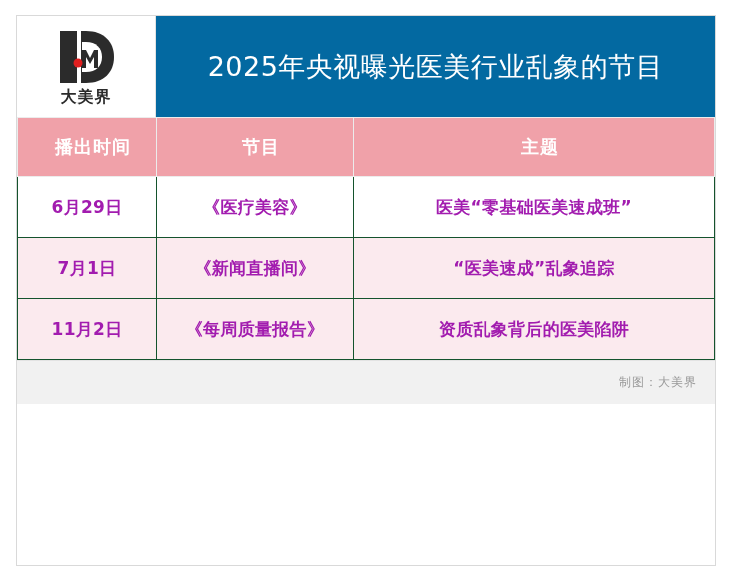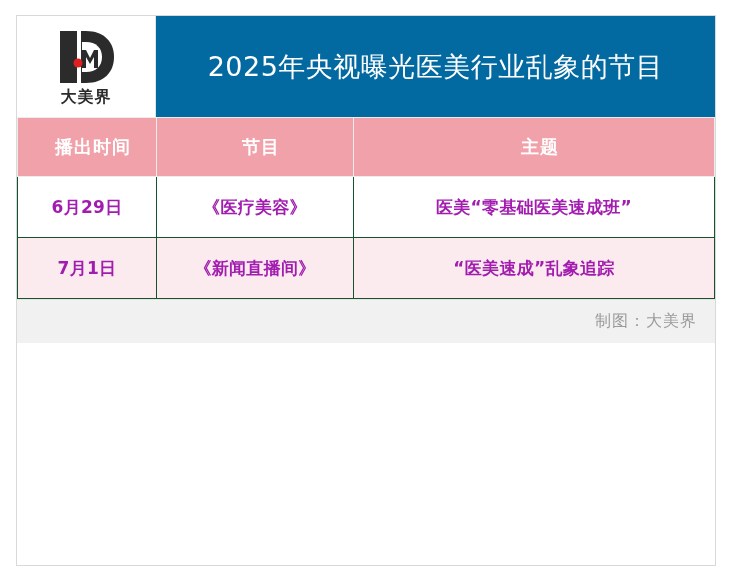--- a/index.html
+++ b/index.html
@@ -124,21 +124,21 @@
     background: #f1f1f1;
     border-top: 1px solid #e3e3e3;
     display: flex;
     align-items: center;
     justify-content: flex-end;
     box-sizing: border-box;
     padding-right: 18px;
   }
   .footer-text {
     font-family: "DejaVu Sans", "Liberation Sans", sans-serif;
-    font-size: 16px;
+    font-size: 12px;
     color: #9b9b9b;
     letter-spacing: 1px;
   }
 </style>
 </head>
 <body>
 
 <div id="infographic">
 
   <div class="header-band">
@@ -184,20 +184,25 @@
       <tr class="row-odd">
         <td>6月29日</td>
         <td>《医疗美容》</td>
         <td>医美“零基础医美速成班”</td>
       </tr>
       <tr class="row-even">
         <td>7月1日</td>
         <td>《新闻直播间》</td>
         <td>“医美速成”乱象追踪</td>
       </tr>
+      <tr class="row-even">
+        <td>11月2日</td>
+        <td>《每周质量报告》</td>
+        <td>资质乱象背后的医美陷阱</td>
+      </tr>
     </tbody>
   </table>
 
   <div class="footer-band">
     <div class="footer-text">制图：大美界</div>
   </div>
 
 </div>
 
 </body></html>

